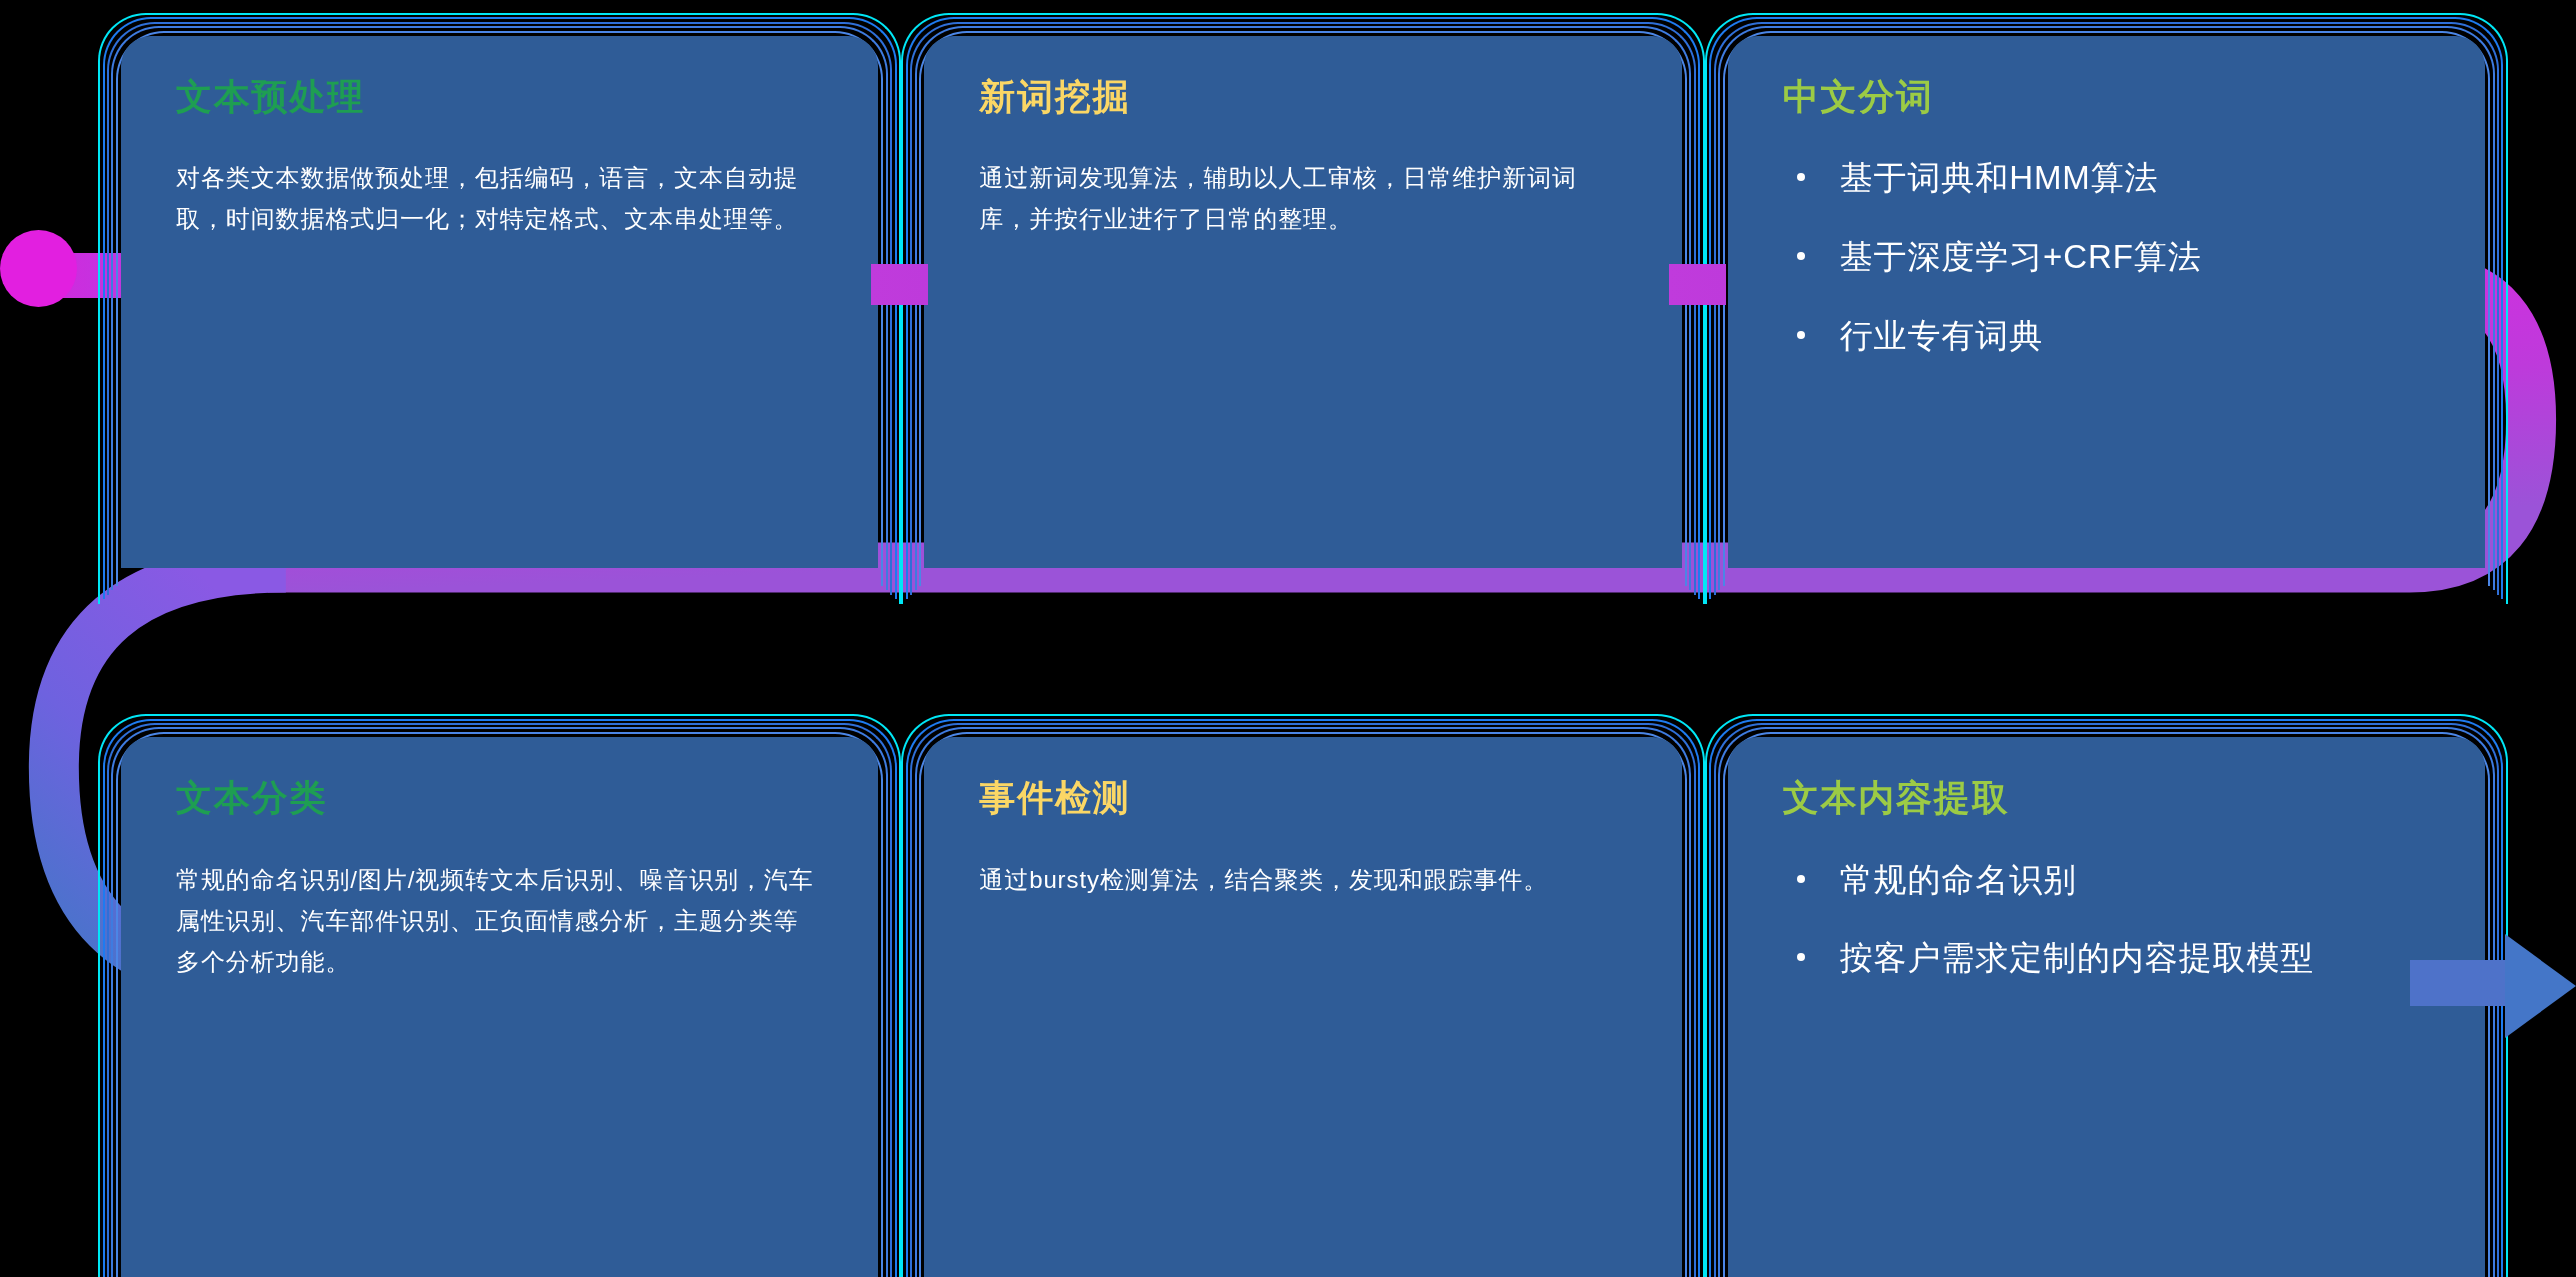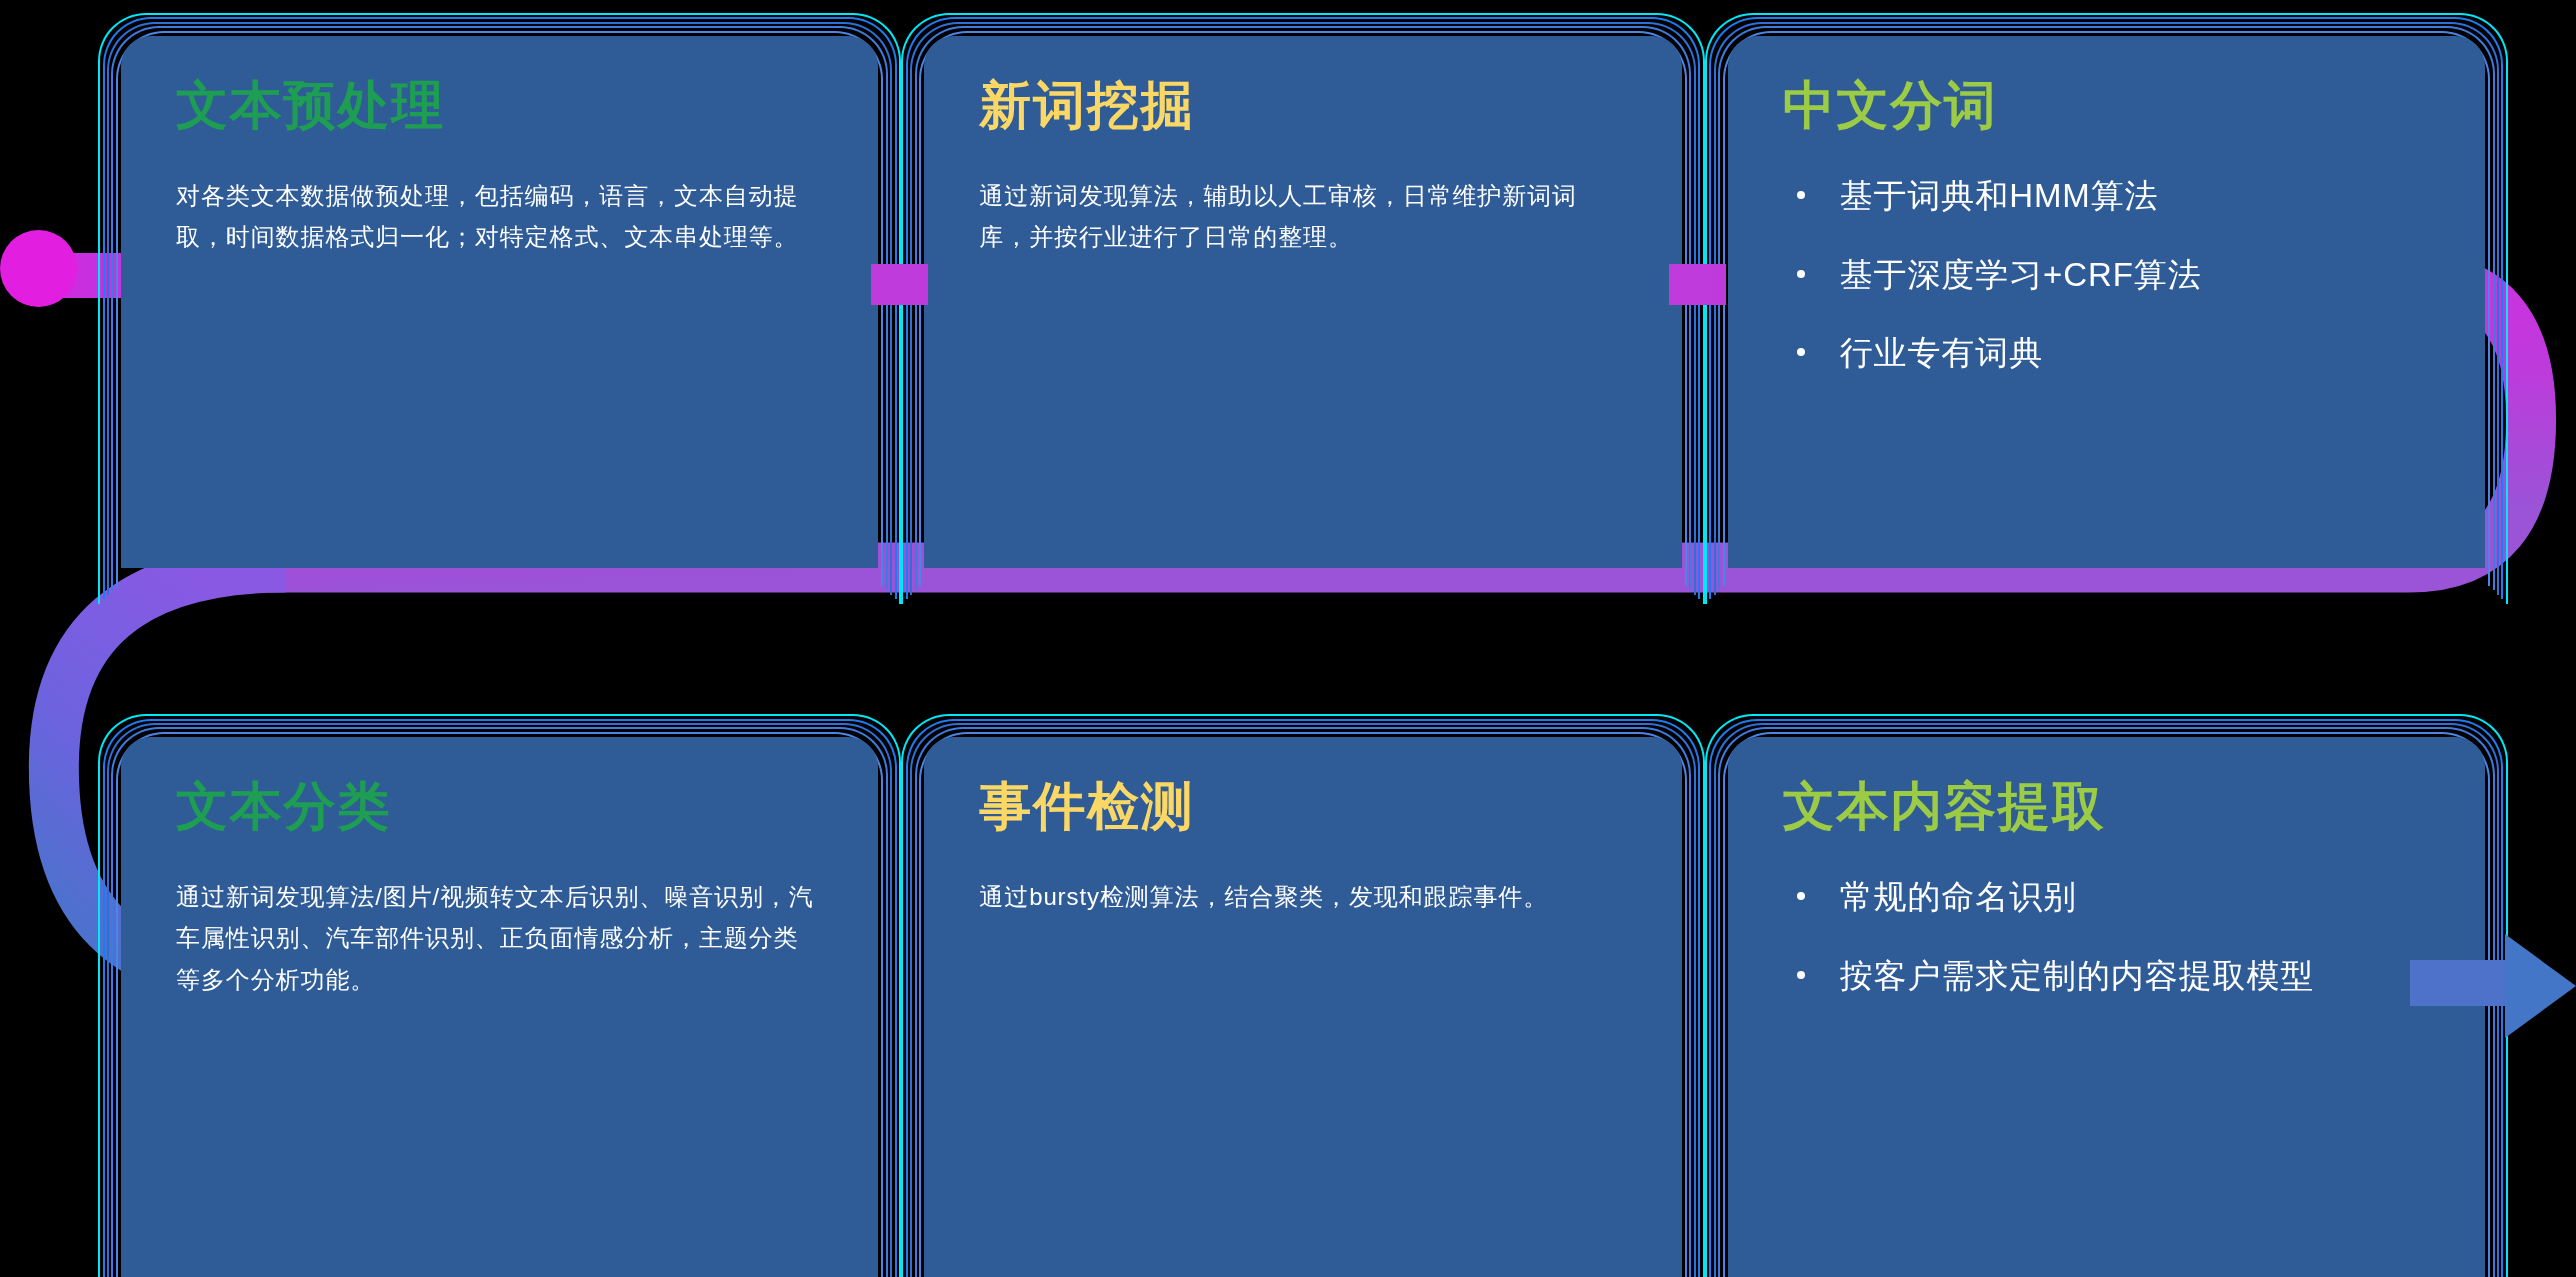--- a/index.html
+++ b/index.html
@@ -60,21 +60,21 @@
     left:23px; right:23px; top:23px; bottom:0;
     background:#2F5C97;
     border-radius:30px 30px 0 0;
     padding:41px 55px 0 55px;
     overflow:hidden;
   }
   
   .row .card-wrap:first-child .glow i{ border-radius:48px 48px 0 0; }
 
   .card-title{
-    font-size:52px;
+    font-size:36px;
     font-weight:bold;
     letter-spacing:1.8px;
     line-height:1.1;
     margin-bottom:41px;
     white-space:nowrap;
   }
   .t-green { color:#1E9E52; }
   .t-lime  { color:#9CCB45; }
   .t-gold  { color:#FBD765; }
 
@@ -220,21 +220,21 @@
     <div class="card-wrap">
       <div class="glow">
         <i class="g1"></i>
           <i class="g2"></i>
           <i class="g3"></i>
           <i class="g4"></i>
           <i class="g5"></i>
       </div>
       <div class="card">
         <div class="card-title t-green">文本分类</div>
-        <div class="card-body">通过新词发现算法/图片/视频转文本后识别、噪音识别，汽车属性识别、汽车部件识别、正负面情感分析，主题分类等多个分析功能。</div>
+        <div class="card-body">常规的命名识别/图片/视频转文本后识别、噪音识别，汽车属性识别、汽车部件识别、正负面情感分析，主题分类等多个分析功能。</div>
       </div>
     </div>
 
     <div class="card-wrap">
       <div class="glow">
         <i class="g1"></i>
           <i class="g2"></i>
           <i class="g3"></i>
           <i class="g4"></i>
           <i class="g5"></i>

